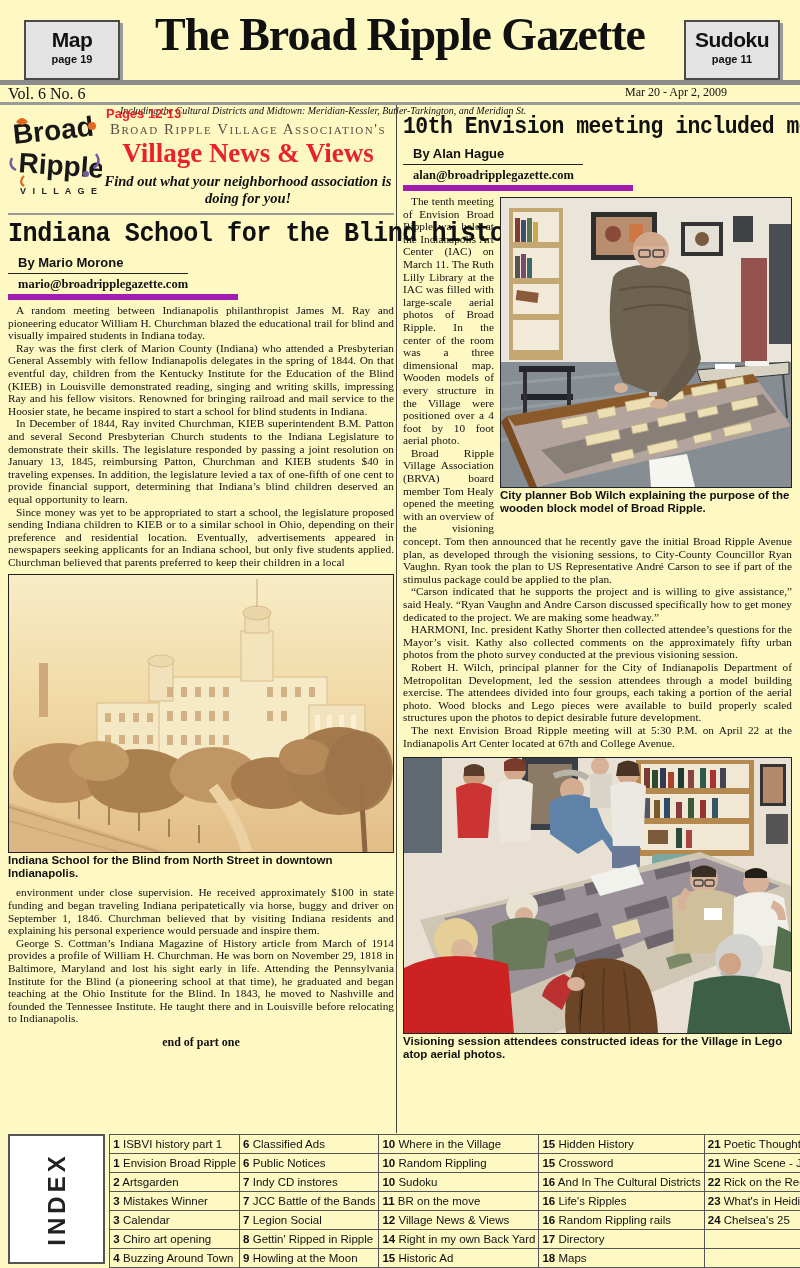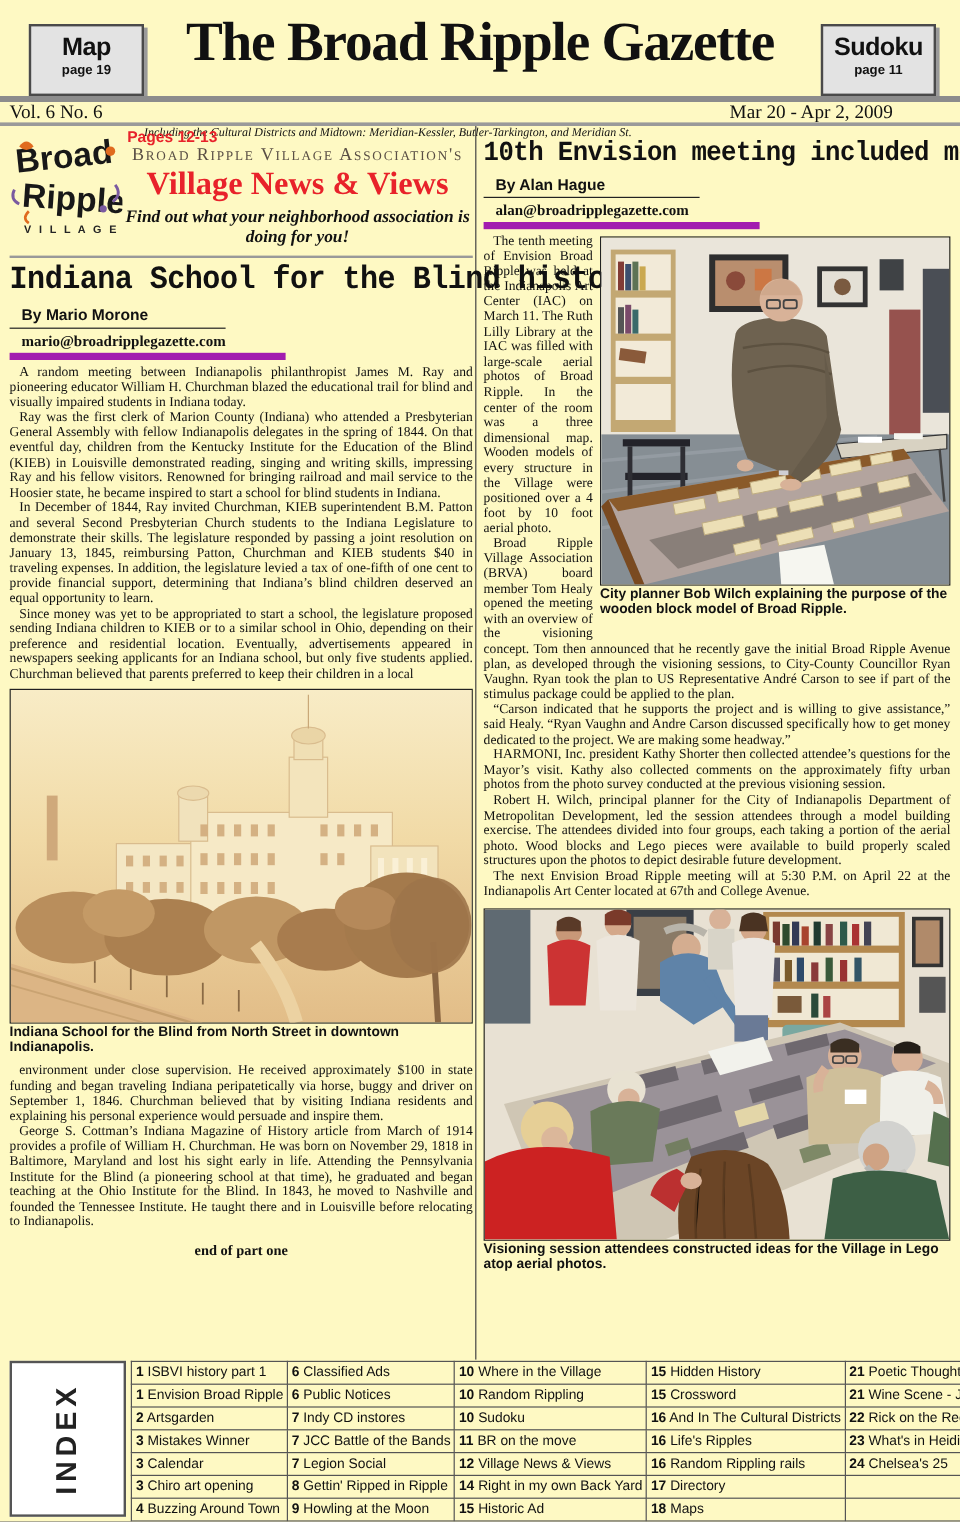--- a/index.html
+++ b/index.html
@@ -11,21 +11,21 @@
   .corner-box .cb-title{font-size:21px;font-weight:bold;line-height:26px;margin-top:5px;letter-spacing:-0.5px;}
   .corner-box .cb-page{font-size:11px;font-weight:bold;line-height:13px;}
   .map-box{left:24px;}
   .sudoku-box{left:684px;}
   .gazette-title{position:absolute;left:120px;top:8px;width:560px;margin:0;text-align:center;
                  font-family:"Liberation Serif",serif;font-weight:bold;font-size:46px;letter-spacing:-1px;}
   .rule-thick{position:absolute;left:0;top:80px;width:800px;height:5px;background:#8c8c8c;}
   .info-line{position:absolute;left:0;top:85px;width:748px;height:16px;text-decoration:underline;}
   .vol{position:absolute;left:8px;top:0;font-size:16px;}
   .tagline{position:absolute;left:120px;top:20px;width:560px;text-align:left;font-style:italic;font-size:10px;}
-  .date-range{position:absolute;right:4px;top:0;font-size:16px;}
+  .date-range{position:absolute;right:21px;top:0;font-size:12px;}
   .rule-thin{position:absolute;left:0;top:102px;width:800px;height:3px;background:#9a9a9a;}
   .col-divider{position:absolute;left:396px;top:105px;width:1px;height:1028px;background:#444;}
   
   .left-col{position:absolute;left:8px;top:106px;width:386px;}
   .right-col{position:absolute;left:403px;top:112px;width:389px;}
   
   .promo{display:flex;align-items:center;}
   .promo-logo{flex:0 0 94px;height:94px;}
   .promo-text{flex:1;text-align:center;}
   .promo-pages{font-family:"Liberation Sans",sans-serif;font-weight:bold;font-size:13px;color:#e8222a;text-align:left;margin-left:4px;}

